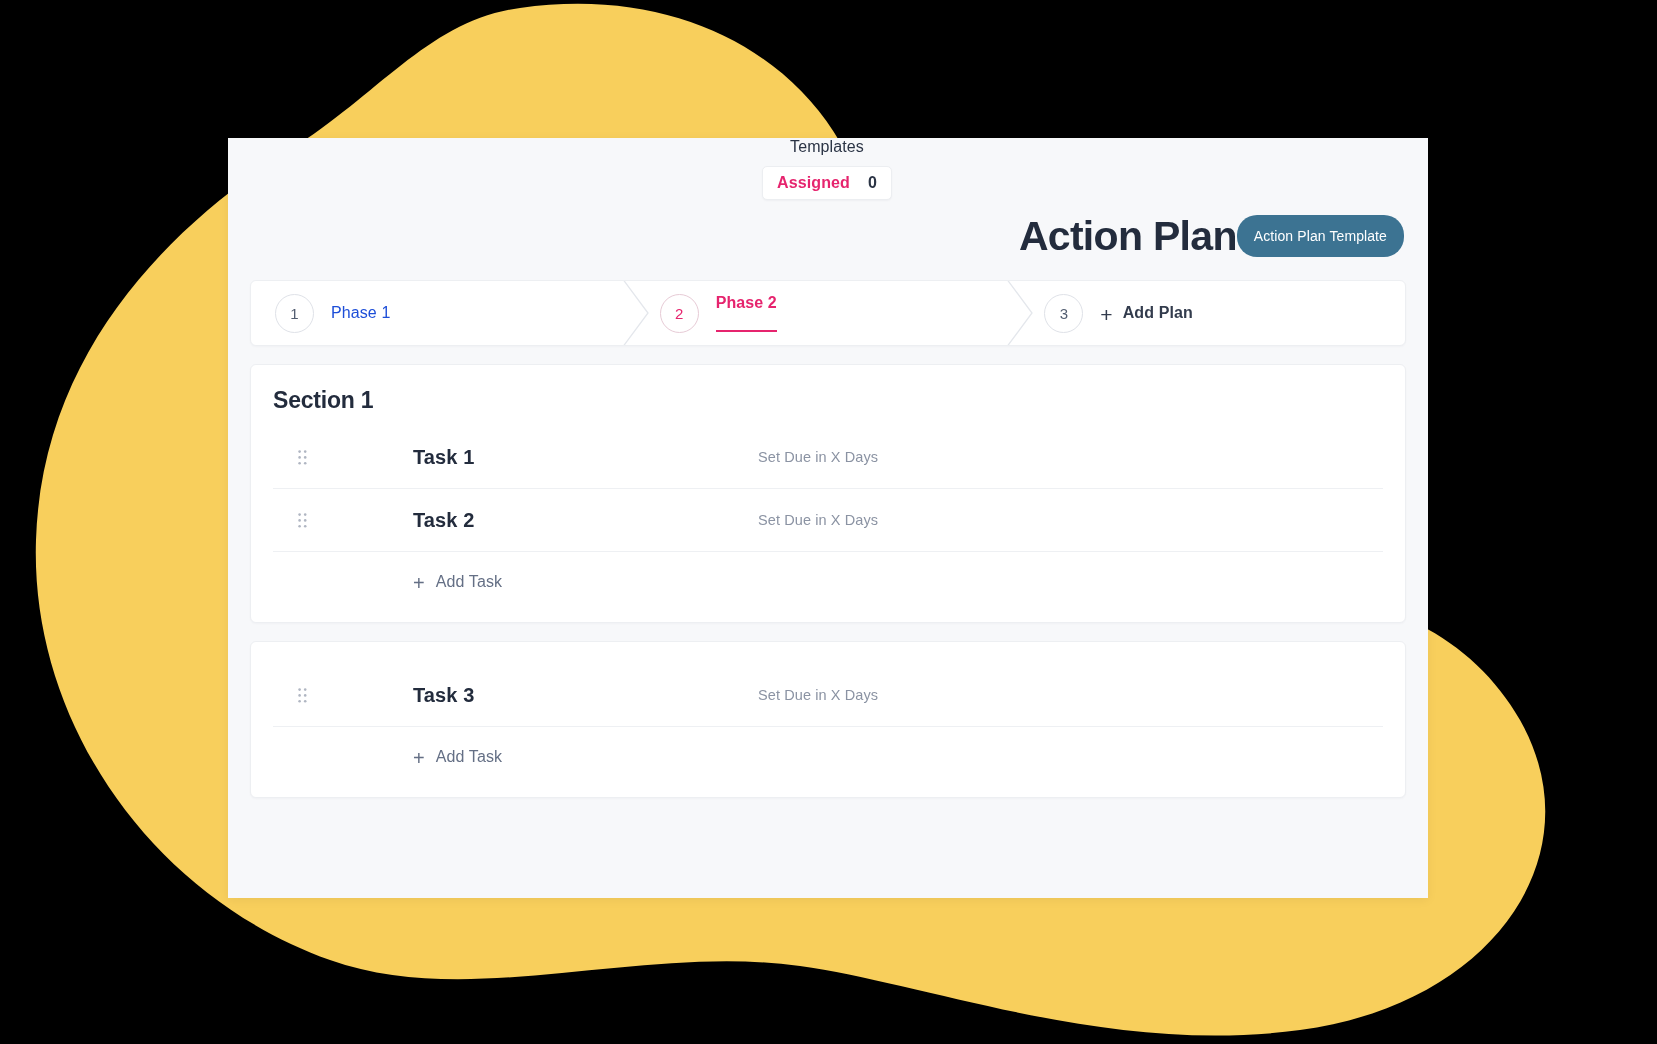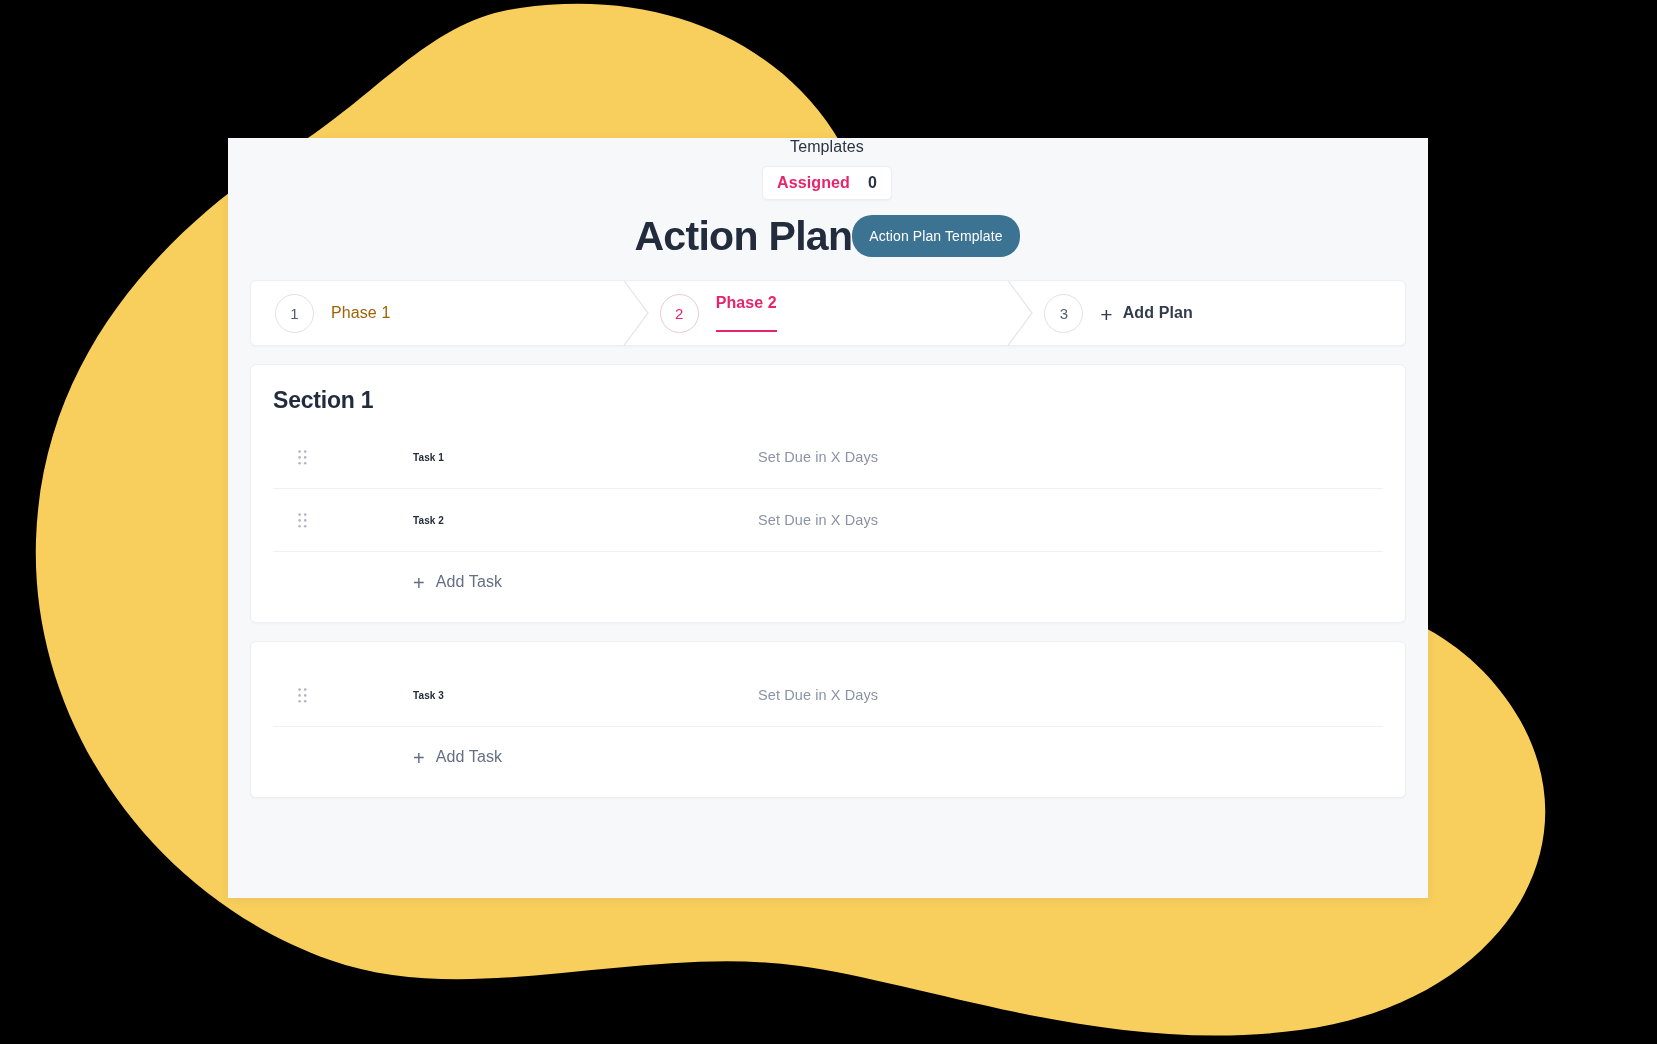--- a/index.html
+++ b/index.html
@@ -64,21 +64,21 @@
     align-items: baseline;
     box-shadow: 0 1px 2px rgba(20,28,50,0.04);
   }
   .assigned-chip .assigned-label { color: #e6246e; }
   .assigned-chip .assigned-count { color: #2b3445; font-weight: bold; }
 
   
   .title-row {
     display: flex;
     align-items: center;
-    justify-content: center;
+    justify-content: flex-end;
     padding: 0 24px 0 22px;
     height: 72px;
     box-sizing: border-box;
   }
   .page-title {
     font-size: 41px;
     font-weight: bold;
     color: #232c3d;
     letter-spacing: -0.7px;
     margin: 0;
@@ -131,21 +131,21 @@
     border: 1px solid #dfe2e8;
     display: flex; align-items: center; justify-content: center;
     font-size: 15px;
     color: #525d70;
     background: #ffffff;
     flex: 0 0 auto;
   }
   .phase-step.active .phase-num { color: #e6246e; border-color: #e7cbd6; }
   .phase-label {
     font-size: 16px;
-    color: #a16207;
+    color: #1d4ed8;
     letter-spacing: 0.1px;
   }
   .phase-step.active .phase-label {
     color: #e6246e;
     font-weight: bold;
     border-bottom: 2px solid #e6246e;
     padding-bottom: 18px;
   }
   .phase-step.add .phase-label {
     display: flex; align-items: center; gap: 10px;
@@ -179,21 +179,21 @@
   }
   .drag-handle {
     width: 26px;
     flex: 0 0 auto;
     margin-left: 16px;
     display: flex;
     justify-content: center;
     cursor: grab;
   }
   .task-name {
-    font-size: 10px;
+    font-size: 20px;
     font-weight: bold;
     color: #232c3d;
     flex: 0 0 auto;
     width: 345px;
     margin-left: 98px;
     letter-spacing: 0.1px;
   }
   .task-due {
     font-size: 14.5px;
     color: #8b93a3;

